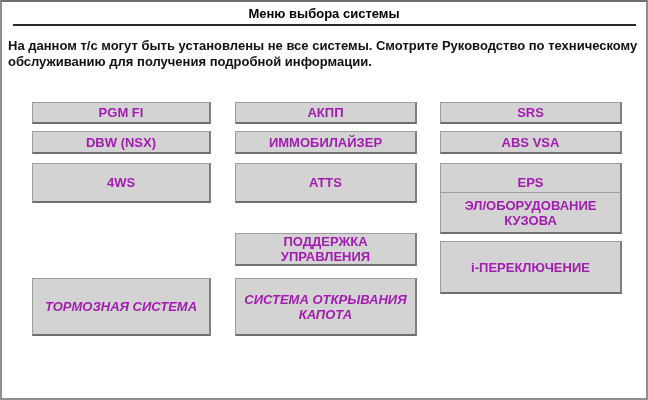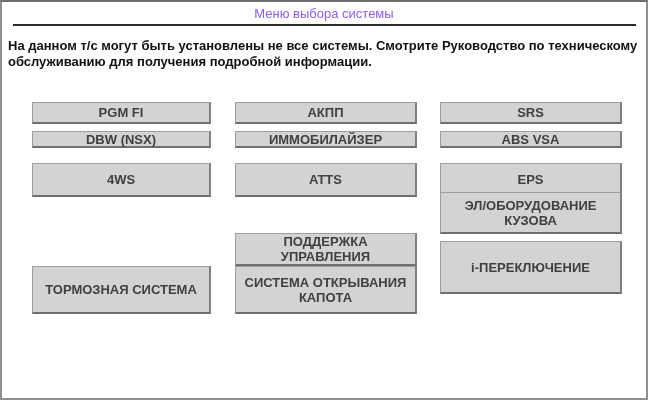--- a/index.html
+++ b/index.html
@@ -14,22 +14,22 @@
     border: 2px solid #8f8f8f;
     border-top-color: #6e6e6e;
     overflow: hidden;
   }
 
   .title {
     position: absolute;
     top: 4px; left: 0; right: 0;
     text-align: center;
     font-size: 13px;
-    font-weight: normal;
-    color: #8b5cf6;
+    font-weight: bold;
+    color: #000000;
   }
 
   .rule {
     position: absolute;
     top: 22px; left: 11px;
     width: 623px; height: 2px;
     background: #2b2b2b;
   }
 
   .desc {
@@ -50,37 +50,37 @@
     justify-content: center;
     text-align: center;
     background: #d3d3d3;
     border: 1px solid #9e9e9e;
     border-right: 2px solid #7f7f7f;
     border-bottom: 2px solid #6f6f6f;
     font-family: "Liberation Sans", sans-serif;
     font-size: 13px;
     font-weight: bold;
     line-height: 15px;
-    color: #404040;
+    color: #a21caf;
     padding: 0 4px;
     cursor: pointer;
   }
 
   
   .c1 { left: 30px;  width: 179px; }
   .c2 { left: 233px; width: 182px; }
   .c3 { left: 438px; width: 182px; }
 
   
   .r1 { top: 100px; height: 22px; }
-  .r2 { top: 129px; height: 17px; }
-  .r3 { top: 161px; height: 34px; }
+  .r2 { top: 129px; height: 23px; }
+  .r3 { top: 161px; height: 40px; }
   .r4 { top: 191px; height: 33px; }
   .r5 { top: 231px; height: 33px; }
-  .r6 { top: 264px; height: 48px; }
+  .r6 { top: 276px; height: 58px; font-style: italic; }
 
   
   .c3.r4 { top: 190px; height: 42px; }
   .c3.r5 { top: 239px; height: 53px; }
 </style>
 </head>
 <body>
 
 <div class="window">
 

